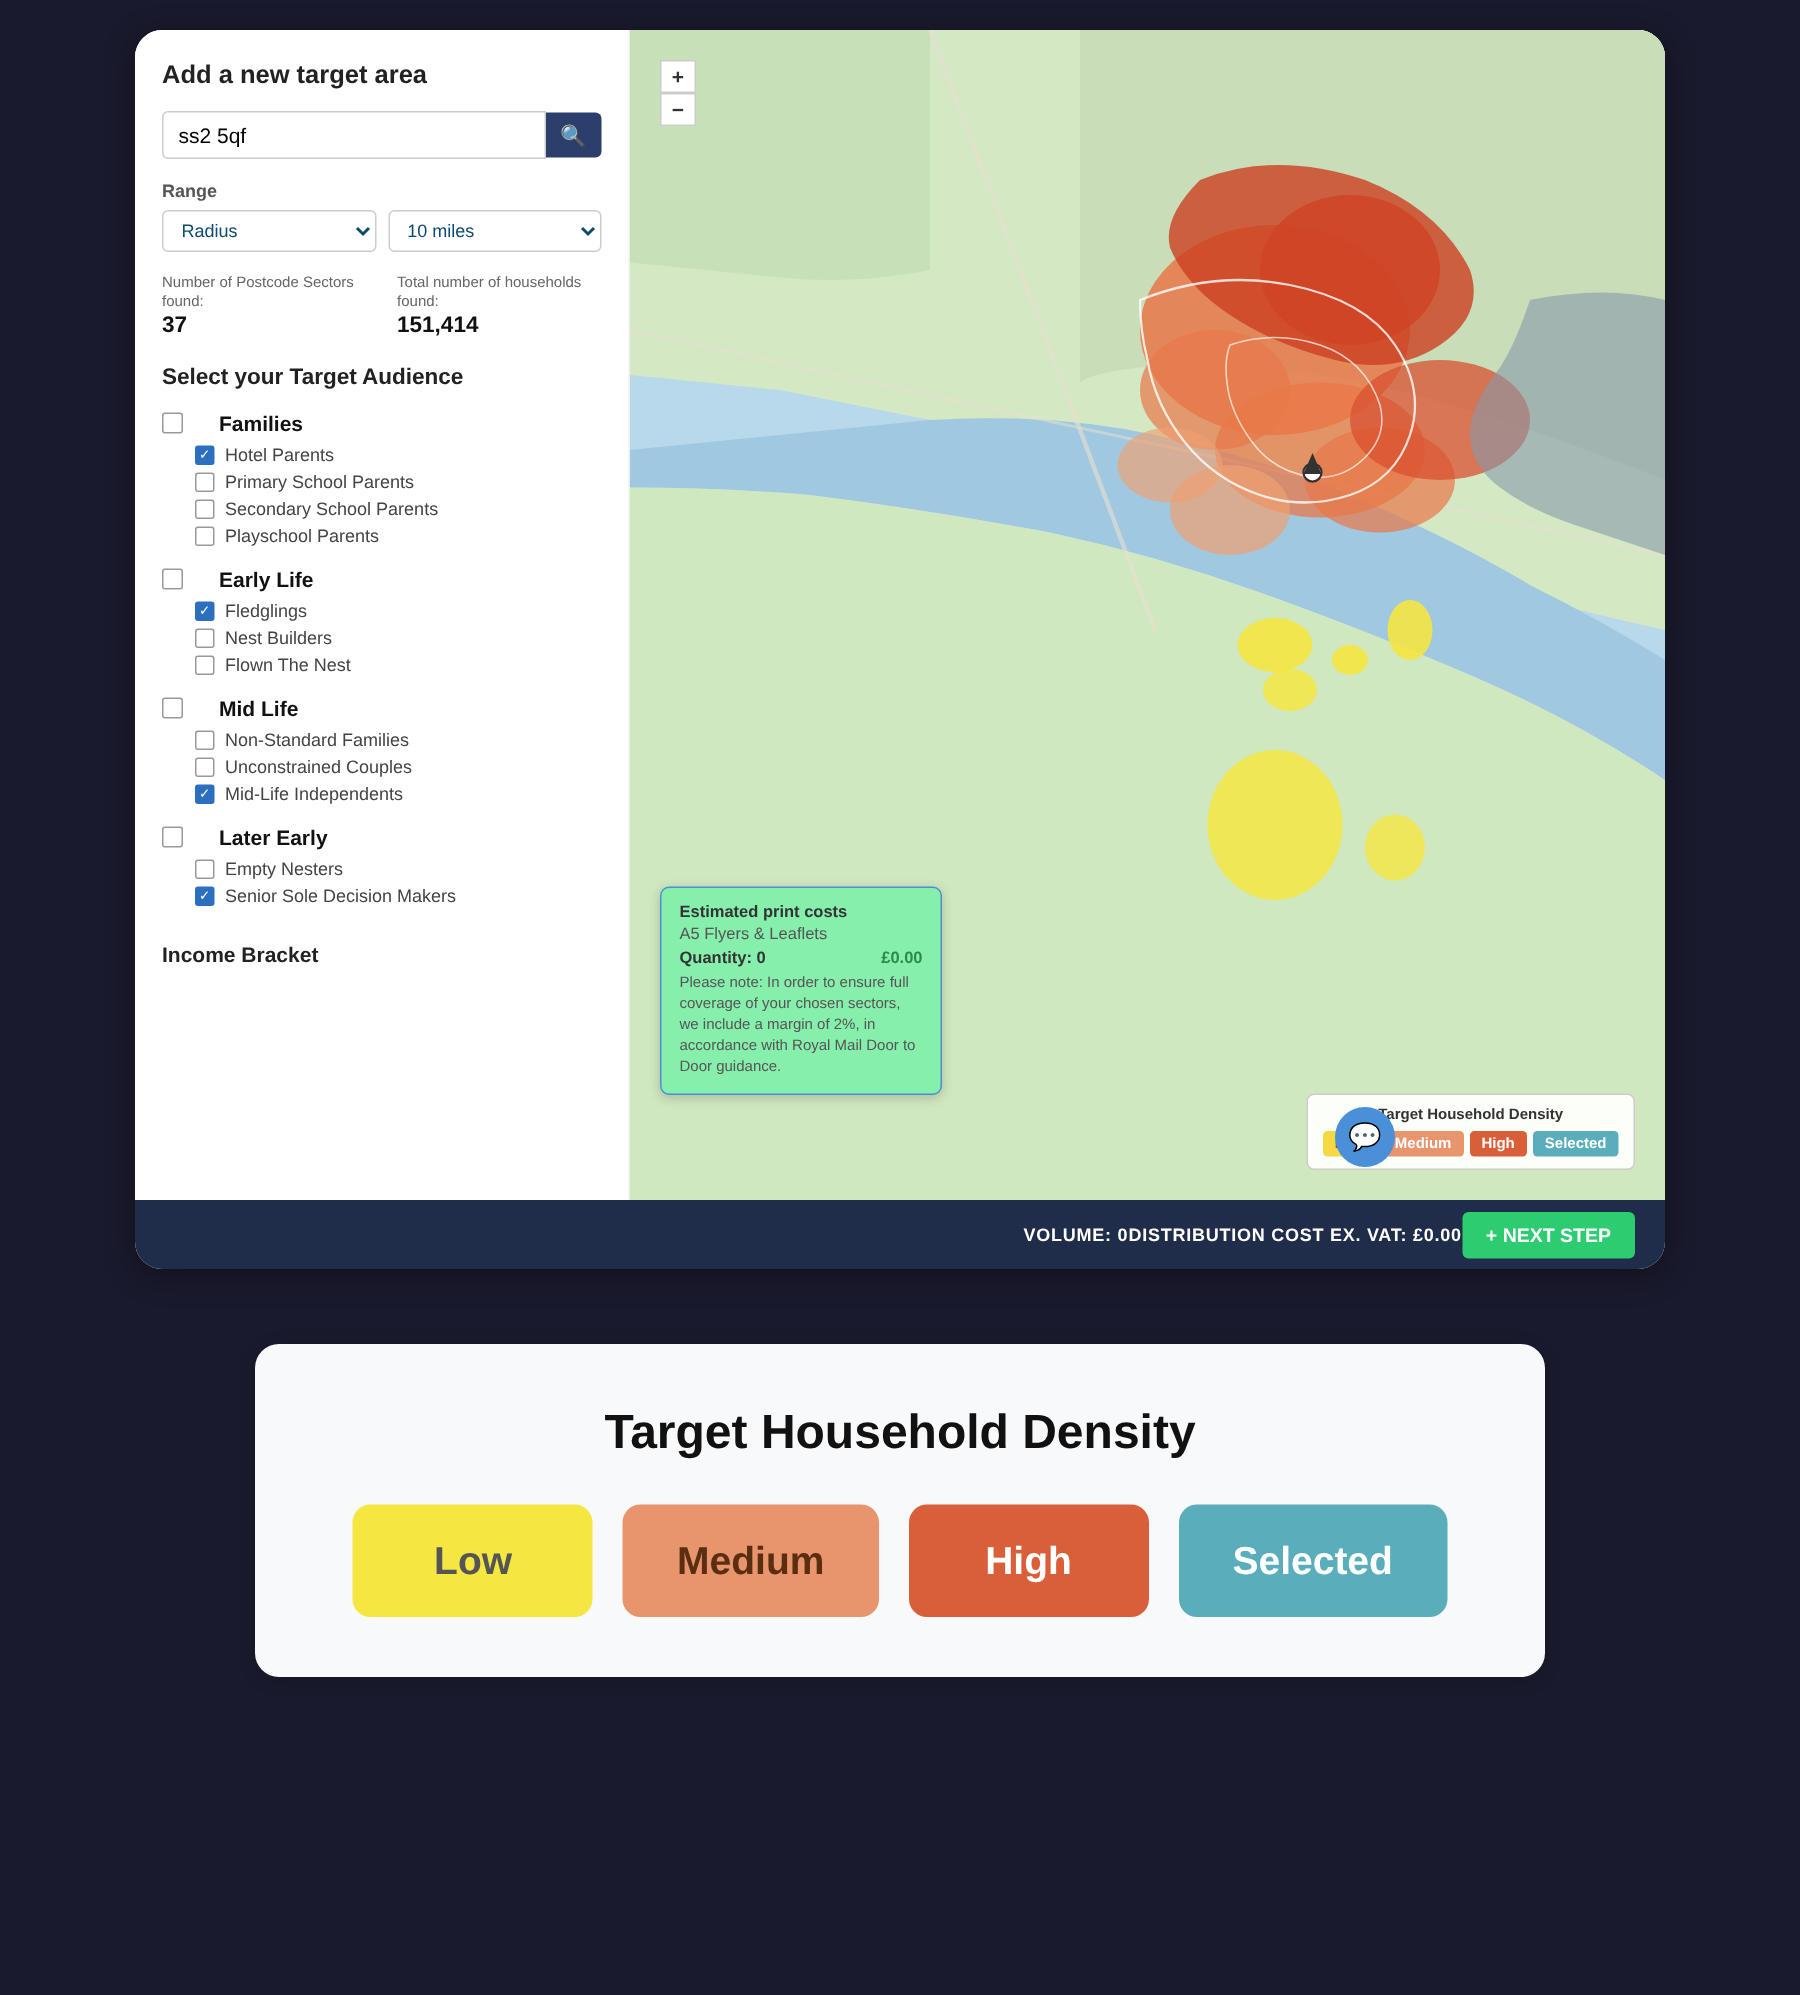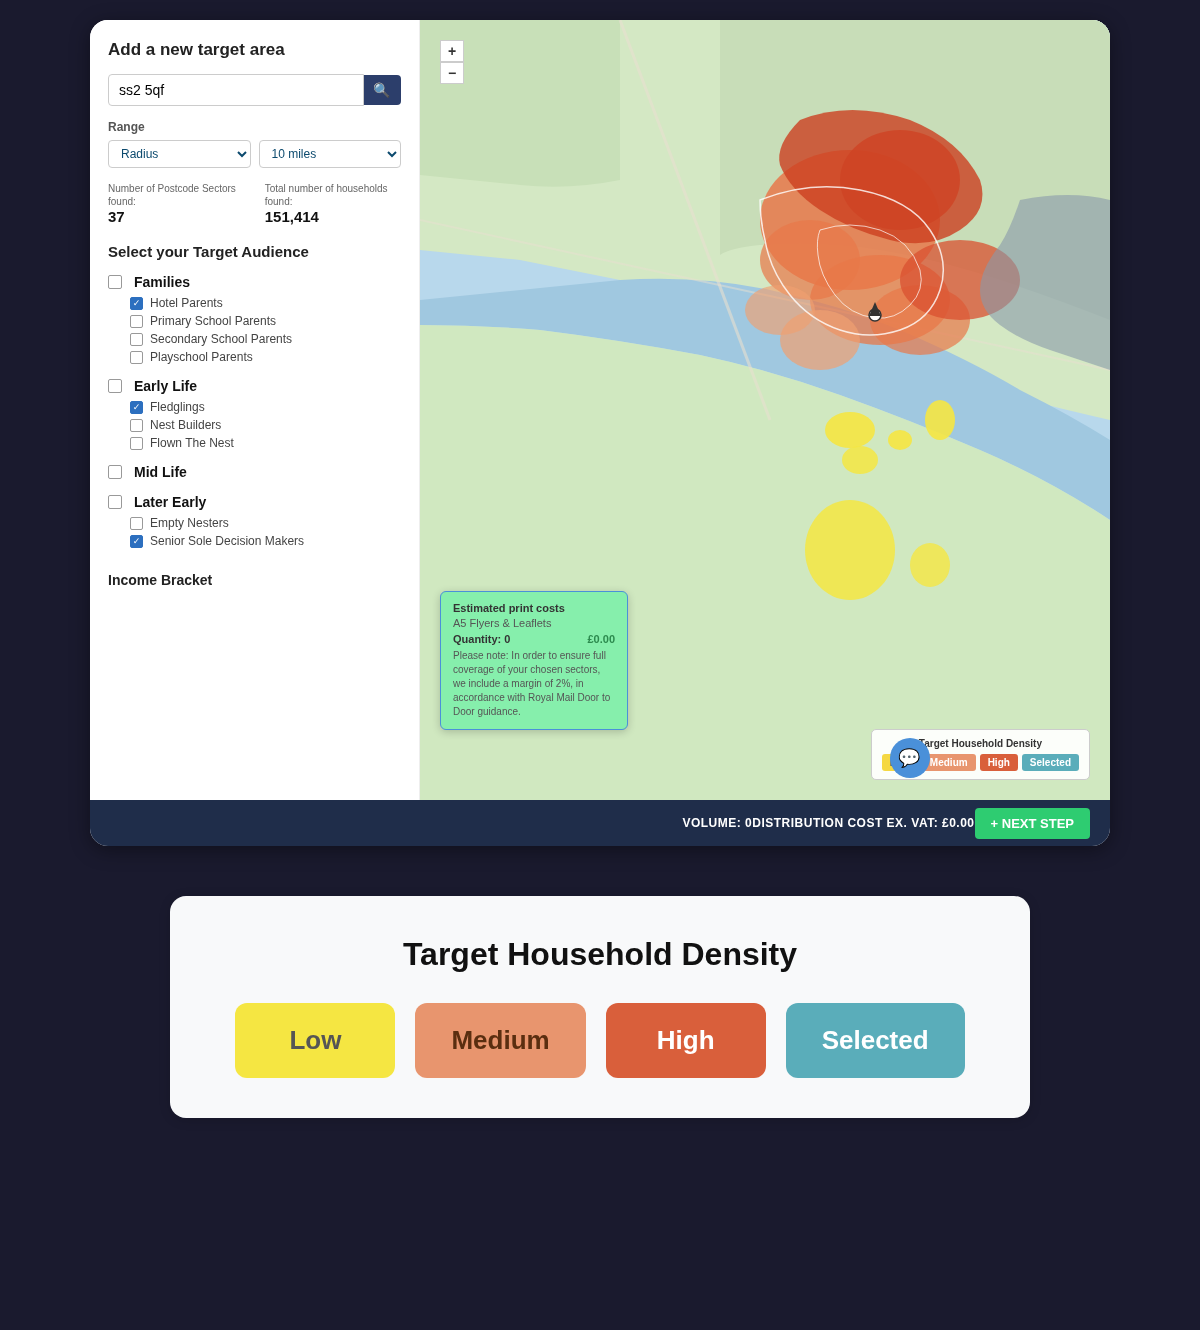--- a/index.html
+++ b/index.html
@@ -123,21 +123,21 @@
       margin-bottom: 14px;
     }
 
     .audience-group {
       margin-bottom: 14px;
     }
 
     .group-header {
       display: flex;
       align-items: center;
-      gap: 12px;
+      gap: 24px;
       margin-bottom: 6px;
     }
 
     .group-checkbox {
       width: 14px;
       height: 14px;
       border: 1px solid #999;
       border-radius: 2px;
       cursor: pointer;
     }
@@ -499,20 +499,34 @@
                 <div class="sub-checkbox"></div>
                 <span>Flown The Nest</span>
               </div>
             </div>
           </div>
           <div class="audience-group">
             <div class="group-header">
               <div class="group-checkbox"></div>
               <span class="group-title">Mid Life</span>
             </div>
+            <div class="sub-items">
+              <div class="sub-item">
+                <div class="sub-checkbox"></div>
+                <span>Non-Standard Families</span>
+              </div>
+              <div class="sub-item">
+                <div class="sub-checkbox"></div>
+                <span>Unconstrained Couples</span>
+              </div>
+              <div class="sub-item">
+                <div class="sub-checkbox checked"></div>
+                <span>Mid-Life Independents</span>
+              </div>
+            </div>
           </div>
           <div class="audience-group">
             <div class="group-header">
               <div class="group-checkbox"></div>
               <span class="group-title">Later Early</span>
             </div>
             <div class="sub-items">
               <div class="sub-item">
                 <div class="sub-checkbox"></div>
                 <span>Empty Nesters</span>

